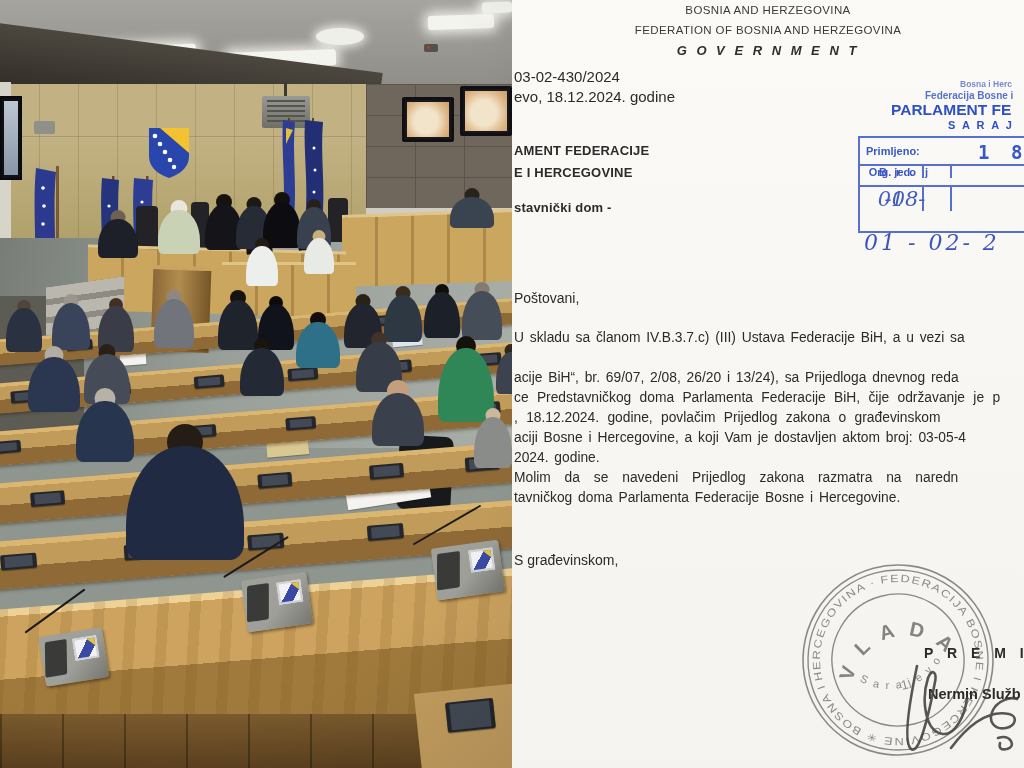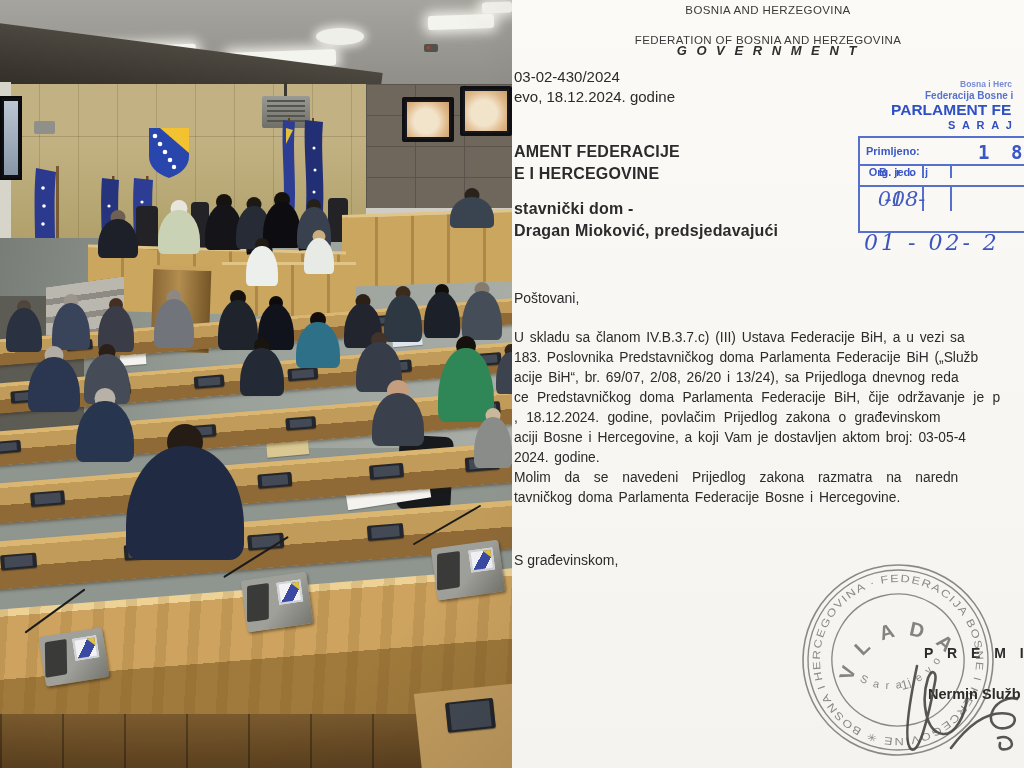--- a/index.html
+++ b/index.html
@@ -78,21 +78,21 @@
   .aisleL{left:-8px;top:616px;width:74px;height:154px;background:#4c463d;transform:rotate(-5deg);z-index:6;}
   .photo .vig{position:absolute;inset:0;z-index:20;pointer-events:none;
     background:radial-gradient(130% 105% at 32% 38%,transparent 55%,rgba(0,0,0,.20));}
   
   .doc{position:absolute;left:512px;top:0;width:512px;height:768px;overflow:hidden;color:var(--ink,#2b2b2b);
     background:linear-gradient(180deg,#fbfaf7,#f4f3ef);}
   .doc div{position:absolute;white-space:nowrap;}
   .dh{left:0;width:512px;text-align:center;font-size:11.5px;letter-spacing:.4px;color:#3a3a3a;}
   .dh3{font-weight:bold;font-style:italic;font-size:13px;letter-spacing:3px;color:#2e2e2e;}
   .refn{left:2px;font-size:15px;}
-  .recip{left:2px;font-size:16px;font-weight:bold;letter-spacing:.2px;}
+  .recip{left:2px;font-size:13px;font-weight:bold;letter-spacing:.2px;}
   .bodyl{left:2px;font-size:13.8px;word-spacing:2px;}
   .ws1{word-spacing:4.5px;}
   .ws2{word-spacing:10px;}
   .blue{color:var(--stamp_blue,#2f4fc4);}
   .bst1{left:448px;top:79px;font-size:8.5px;font-weight:600;opacity:.65;}
   .bst2{left:413px;top:90px;font-size:10px;font-weight:bold;opacity:.8;}
   .bst3{left:379px;top:101px;font-size:15.5px;font-weight:800;}
   .bst4{left:436px;top:119px;font-size:11px;font-weight:bold;letter-spacing:2px;}
   .rtable{left:346px;top:136px;width:212px;border:2px solid rgba(47,79,196,.85);opacity:.95;}
   .rtr{position:relative !important;display:flex;border-bottom:2px solid rgba(47,79,196,.85);}
@@ -302,21 +302,21 @@
     </div>
     <div class="bstrip"></div>
     <div class="cornerR">
       <span class="u" style="left:30px;top:12px;width:48px;height:30px"></span>
     </div>
     <div class="vig"></div>
   </div>
 
   <div class="doc">
     <div class="dh" style="top:4px">BOSNIA AND HERZEGOVINA</div>
-    <div class="dh" style="top:34px">FEDERATION OF BOSNIA AND HERZEGOVINA</div>
+    <div class="dh" style="top:24px">FEDERATION OF BOSNIA AND HERZEGOVINA</div>
     <div class="dh dh3" style="top:43px">G O V E R N M E N T</div>
 
     <div class="refn" style="top:68px">03-02-430/2024</div>
     <div class="refn" style="top:88px">evo, 18.12.2024. godine</div>
 
     <div class="blue bst1">Bosna i Herc</div>
     <div class="blue bst2">Federacija Bosne i</div>
     <div class="blue bst3">PARLAMENT FE</div>
     <div class="blue bst4">S A R A J</div>
     <div class="rtable blue">
@@ -335,26 +335,24 @@
         <div class="rtc hand" style="width:64px">01</div>
         <div class="rtc hand" style="width:92px">-08-</div>
         <div class="rtc" style="flex:1"></div>
       </div>
     </div>
     <div class="hand handrow">01 - 02- 2</div>
 
     <div class="recip" style="top:143px">AMENT FEDERACIJE</div>
     <div class="recip" style="top:165px">E I HERCEGOVINE</div>
     <div class="recip" style="top:200px">stavnički dom -</div>
-    <div class="recip" style="top:222px">Dragan Mioković, predsjedavajući</div>
 
     <div class="salut">Poštovani,</div>
 
     <div class="bodyl" style="top:330px">U skladu sa članom IV.B.3.7.c) (III) Ustava Federacije BiH, a u vezi sa</div>
-    <div class="bodyl" style="top:350px">183. Poslovnika Predstavničkog doma Parlamenta Federacije BiH („Služb</div>
     <div class="bodyl" style="top:370px">acije BiH“, br. 69/07, 2/08, 26/20 i 13/24), sa Prijedloga dnevnog reda</div>
     <div class="bodyl ws1" style="top:390px">ce Predstavničkog doma Parlamenta Federacije BiH, čije održavanje je p</div>
     <div class="bodyl ws1" style="top:410px">, 18.12.2024. godine, povlačim Prijedlog zakona o građevinskom</div>
     <div class="bodyl" style="top:430px">aciji Bosne i Hercegovine, a koji Vam je dostavljen aktom broj: 03-05-4</div>
     <div class="bodyl" style="top:450px">2024. godine.</div>
     <div class="bodyl ws2" style="top:470px">Molim da se navedeni Prijedlog zakona razmatra na naredn</div>
     <div class="bodyl" style="top:490px">tavničkog doma Parlamenta Federacije Bosne i Hercegovine.</div>
 
     <div class="closing">S građevinskom,</div>
 

